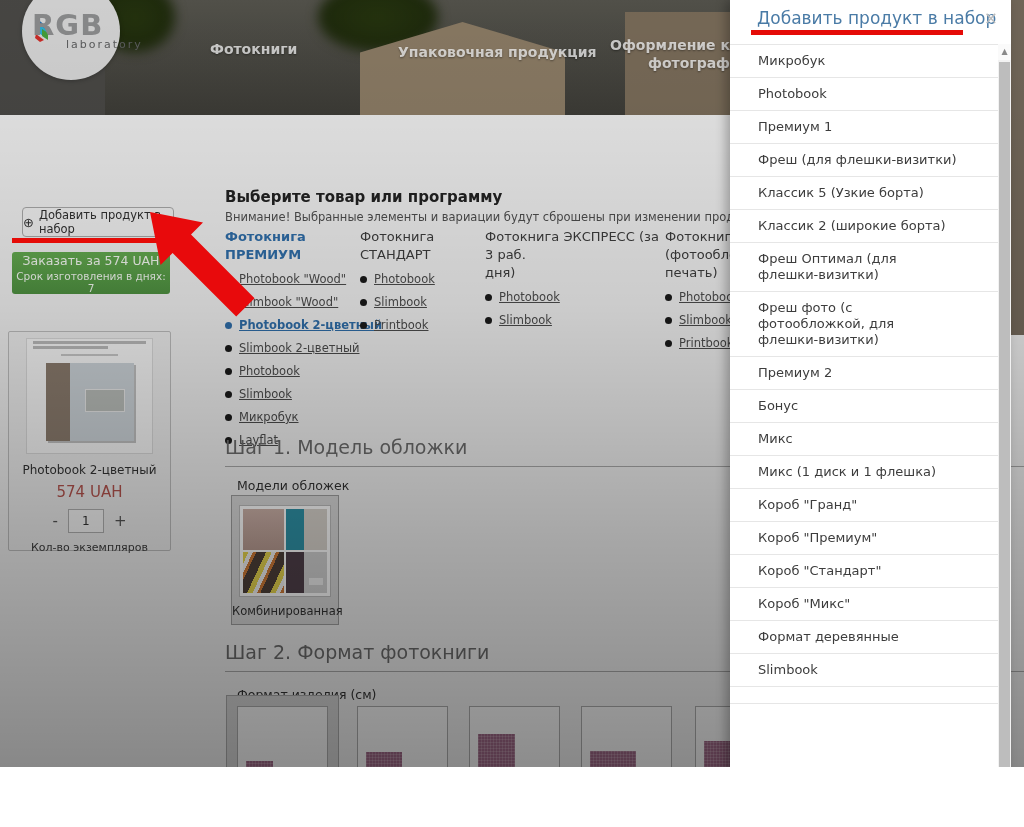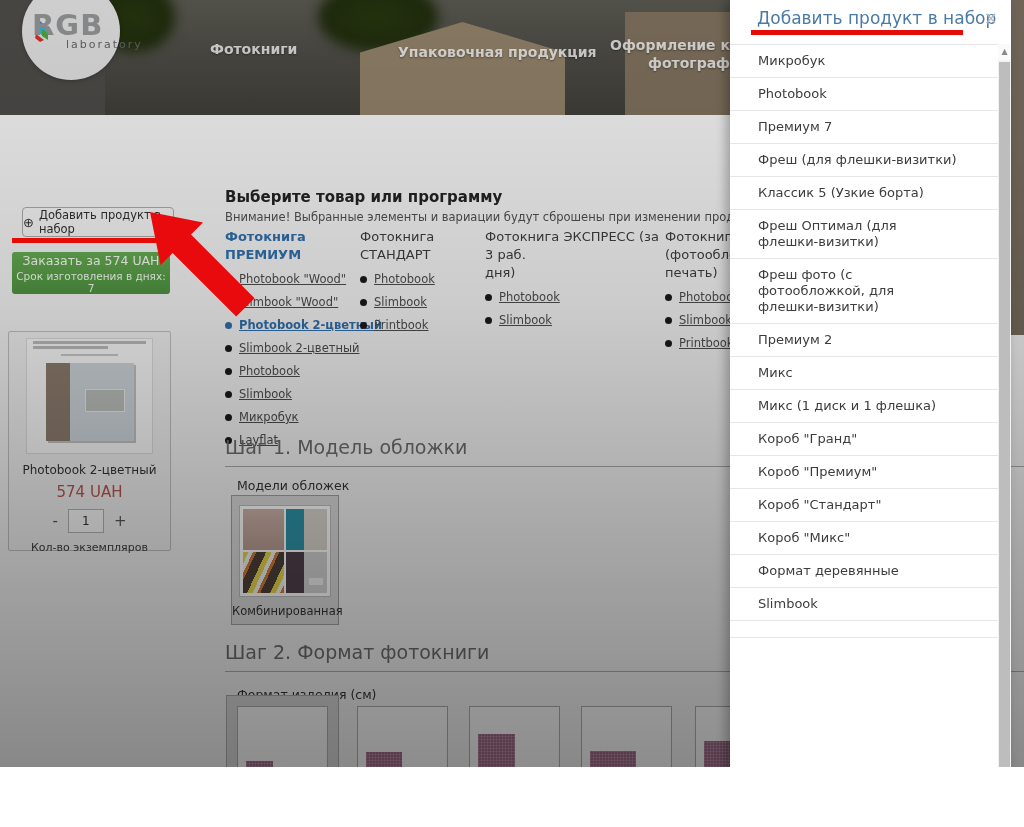--- a/index.html
+++ b/index.html
@@ -344,26 +344,28 @@
   <div class="dim"></div>
 
   <div class="panel">
     <div class="panel-title">Добавить продукт в набор</div>
     <div class="panel-close">×</div>
     <div class="panel-underline"></div>
     <ul class="panel-list">
 
     <li><span>Микробук</span></li>
         <li><span>Photobook</span></li>
-        <li><span>Премиум 7</span></li>
+        <li><span>Премиум 1</span></li>
         <li><span>Фреш (для флешки-визитки)</span></li>
         <li><span>Классик 5 (Узкие борта)</span></li>
+        <li><span>Классик 2 (широкие борта)</span></li>
         <li><span>Фреш Оптимал (для флешки-визитки)</span></li>
         <li><span>Фреш фото (с фотообложкой, для флешки-визитки)</span></li>
         <li><span>Премиум 2</span></li>
+        <li><span>Бонус</span></li>
         <li><span>Микс</span></li>
         <li><span>Микс (1 диск и 1 флешка)</span></li>
         <li><span>Короб "Гранд"</span></li>
         <li><span>Короб "Премиум"</span></li>
         <li><span>Короб "Стандарт"</span></li>
         <li><span>Короб "Микс"</span></li>
         <li><span>Формат деревянные</span></li>
         <li><span>Slimbook</span></li>
         <li></li>
       </ul>

